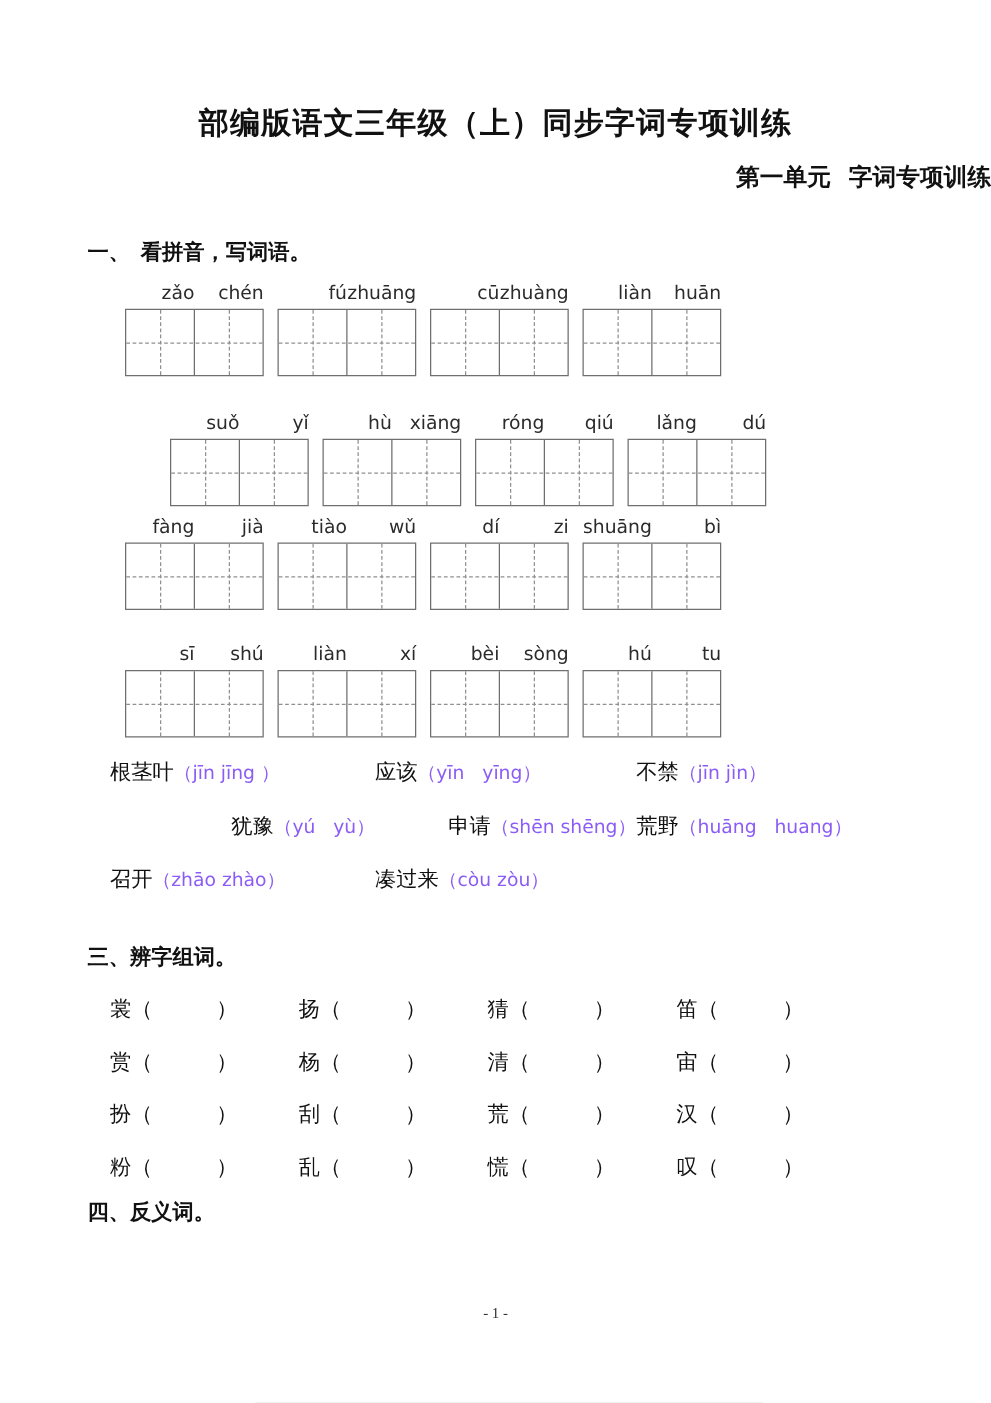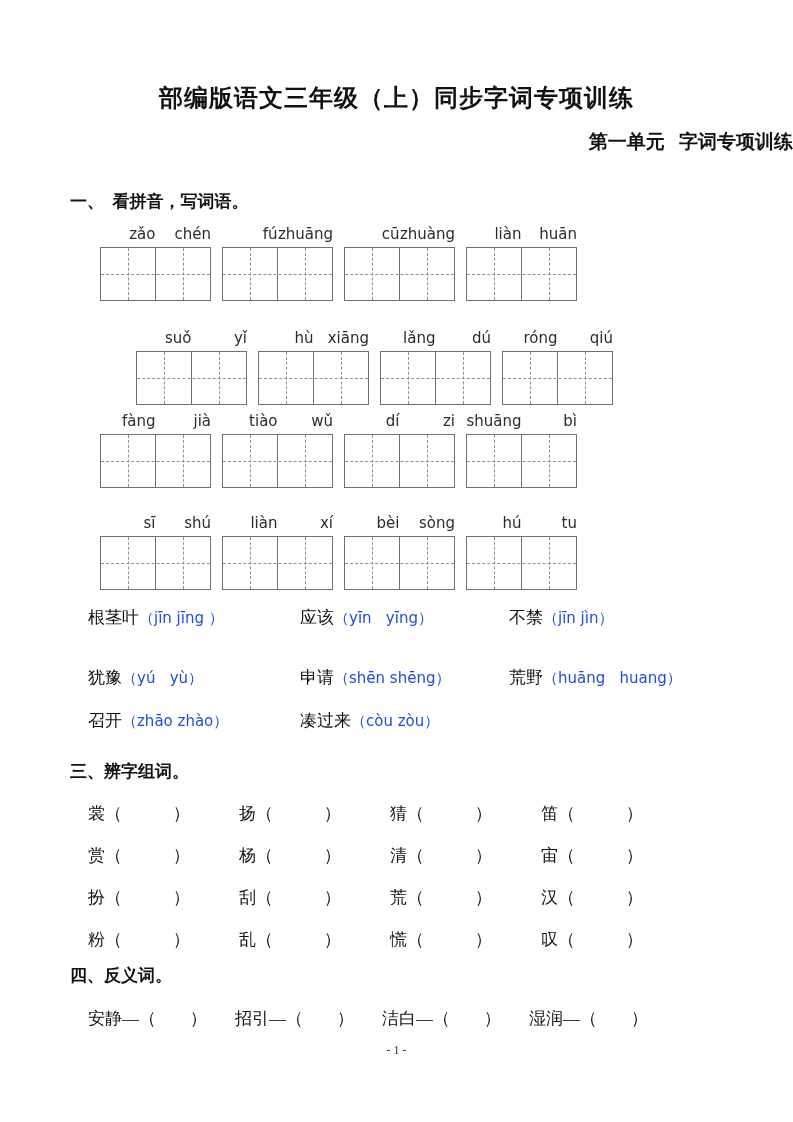--- a/index.html
+++ b/index.html
@@ -6,44 +6,44 @@
   .page {
     width:793px; height:1122px; margin:0 auto; background:#ffffff;
     position:relative; box-sizing:border-box; padding-top:82px;
     font-family:"Liberation Serif", serif; color:#111111; overflow:hidden;
   }
   .title { margin:0; text-align:center; font-size:24px; font-weight:700; letter-spacing:1px; white-space:pre; }
   .subtitle { margin:15px 0 0 0; text-align:right; font-size:19px; font-weight:700; white-space:pre; }
   .sec-h { margin:0 0 0 70px; font-size:17px; font-weight:700; white-space:pre; line-height:22px; }
   #sec1-h { margin-top:36px; }
   #sec2-h { margin-top:16px; }
-  #sec3-h { margin-top:28px; }
+  #sec3-h { margin-top:39px; }
   #sec4-h { margin-top:14px; }
 
   
   .pin-row { display:flex; gap:11px; margin-left:100px; }
   .pr1 { margin-top:12px; } .pr2 { margin-top:28px;padding-left:36px; } .pr3 { margin-top:7px; } .pr4 { margin-top:26px; }
   .pgroup { width:111px; flex:0 0 auto; }
   .syls { display:flex; font-family:"DejaVu Sans", sans-serif; font-size:15px; color:#2b2b2b; margin-bottom:3px; line-height:19px; }
   .syls span { flex:1; text-align:right; white-space:nowrap; }
   .wbox { position:relative; height:52px; border:1.5px solid #6f6f6f; display:flex; background:#fff; }
   .wbox::after { content:""; position:absolute; left:0; right:0; top:50%; border-top:1px dashed #909090; }
   .cell { flex:1; position:relative; }
   .cell + .cell { border-left:1.5px solid #6f6f6f; }
   .cell::before { content:""; position:absolute; top:0; bottom:0; left:50%; border-left:1px dashed #909090; }
 
   
   .row2 { display:flex; margin-left:88px; font-size:17px; line-height:23px; }
-  .r2a { margin-top:16px; } .r2b { margin-top:36px; } .r2c { margin-top:19px; }
+  .r2a { margin-top:16px; } .r2b { margin-top:19px;text-align:right; } .r2c { margin-top:19px; }
   .row2 .c0 { width:212px; flex:0 0 auto; }
   .row2 .c1 { width:209px; flex:0 0 auto; }
   .zh { white-space:pre; }
   .dot { position:relative; }
   .dot::after { content:"\2022"; position:absolute; left:50%; transform:translateX(-50%); bottom:-0.62em; font-size:0.55em; color:#111; }
-  .py { font-family:"DejaVu Sans", sans-serif; font-size:15px; color:#1d4ed8; white-space:pre; }
+  .py { font-family:"DejaVu Sans", sans-serif; font-size:15px; color:#8b5cf6; white-space:pre; }
 
   
   .row3 { display:flex; margin-left:88px; font-size:17px; line-height:23px; margin-top:19px; }
   .row3 .it { width:151px; flex:0 0 auto; white-space:pre; }
   .blank { white-space:pre; }
 
   
   .row4 { display:flex; margin-left:88px; font-size:17px; line-height:23px; margin-top:20px; gap:28px; white-space:pre; }
 
   .pagenum { position:absolute; left:0; right:0; bottom:64px; text-align:center; font-size:12px; color:#333; }
@@ -117,32 +117,32 @@
           <span>hù</span>
           <span>xiāng</span>
         </div>
       <div class="wbox">
           <div class="cell"></div>
           <div class="cell"></div>
         </div>
     </div>
     <div class="pgroup">
       <div class="syls">
+          <span>róng</span>
+          <span>qiú</span>
+        </div>
+      <div class="wbox">
+          <div class="cell"></div>
+          <div class="cell"></div>
+        </div>
+    </div>
+    <div class="pgroup">
+      <div class="syls">
           <span>lǎng</span>
           <span>dú</span>
-        </div>
-      <div class="wbox">
-          <div class="cell"></div>
-          <div class="cell"></div>
-        </div>
-    </div>
-    <div class="pgroup">
-      <div class="syls">
-          <span>róng</span>
-          <span>qiú</span>
         </div>
       <div class="wbox">
           <div class="cell"></div>
           <div class="cell"></div>
         </div>
     </div>
   </div>
 
   <div class="pin-row pr3">
     <div class="pgroup">
@@ -270,22 +270,16 @@
   </div>
   <div class="row3">
     <div class="it"><span class="zh">粉</span><span class="blank">（　　　）</span></div>
     <div class="it"><span class="zh">乱</span><span class="blank">（　　　）</span></div>
     <div class="it"><span class="zh">慌</span><span class="blank">（　　　）</span></div>
     <div class="it"><span class="zh">叹</span><span class="blank">（　　　）</span></div>
   </div>
 
   <div class="sec-h" id="sec4-h">四、反义词。</div>
 
-  <div class="row4">
-    <div><span class="zh">安静</span><span class="blank">—（　　）</span></div>
-    <div><span class="zh">招引</span><span class="blank">—（　　）</span></div>
-    <div><span class="zh">洁白</span><span class="blank">—（　　）</span></div>
-    <div><span class="zh">湿润</span><span class="blank">—（　　）</span></div>
-  </div>
 
   <div class="pagenum">- 1 -</div>
 
 </div>
 
 </body></html>

